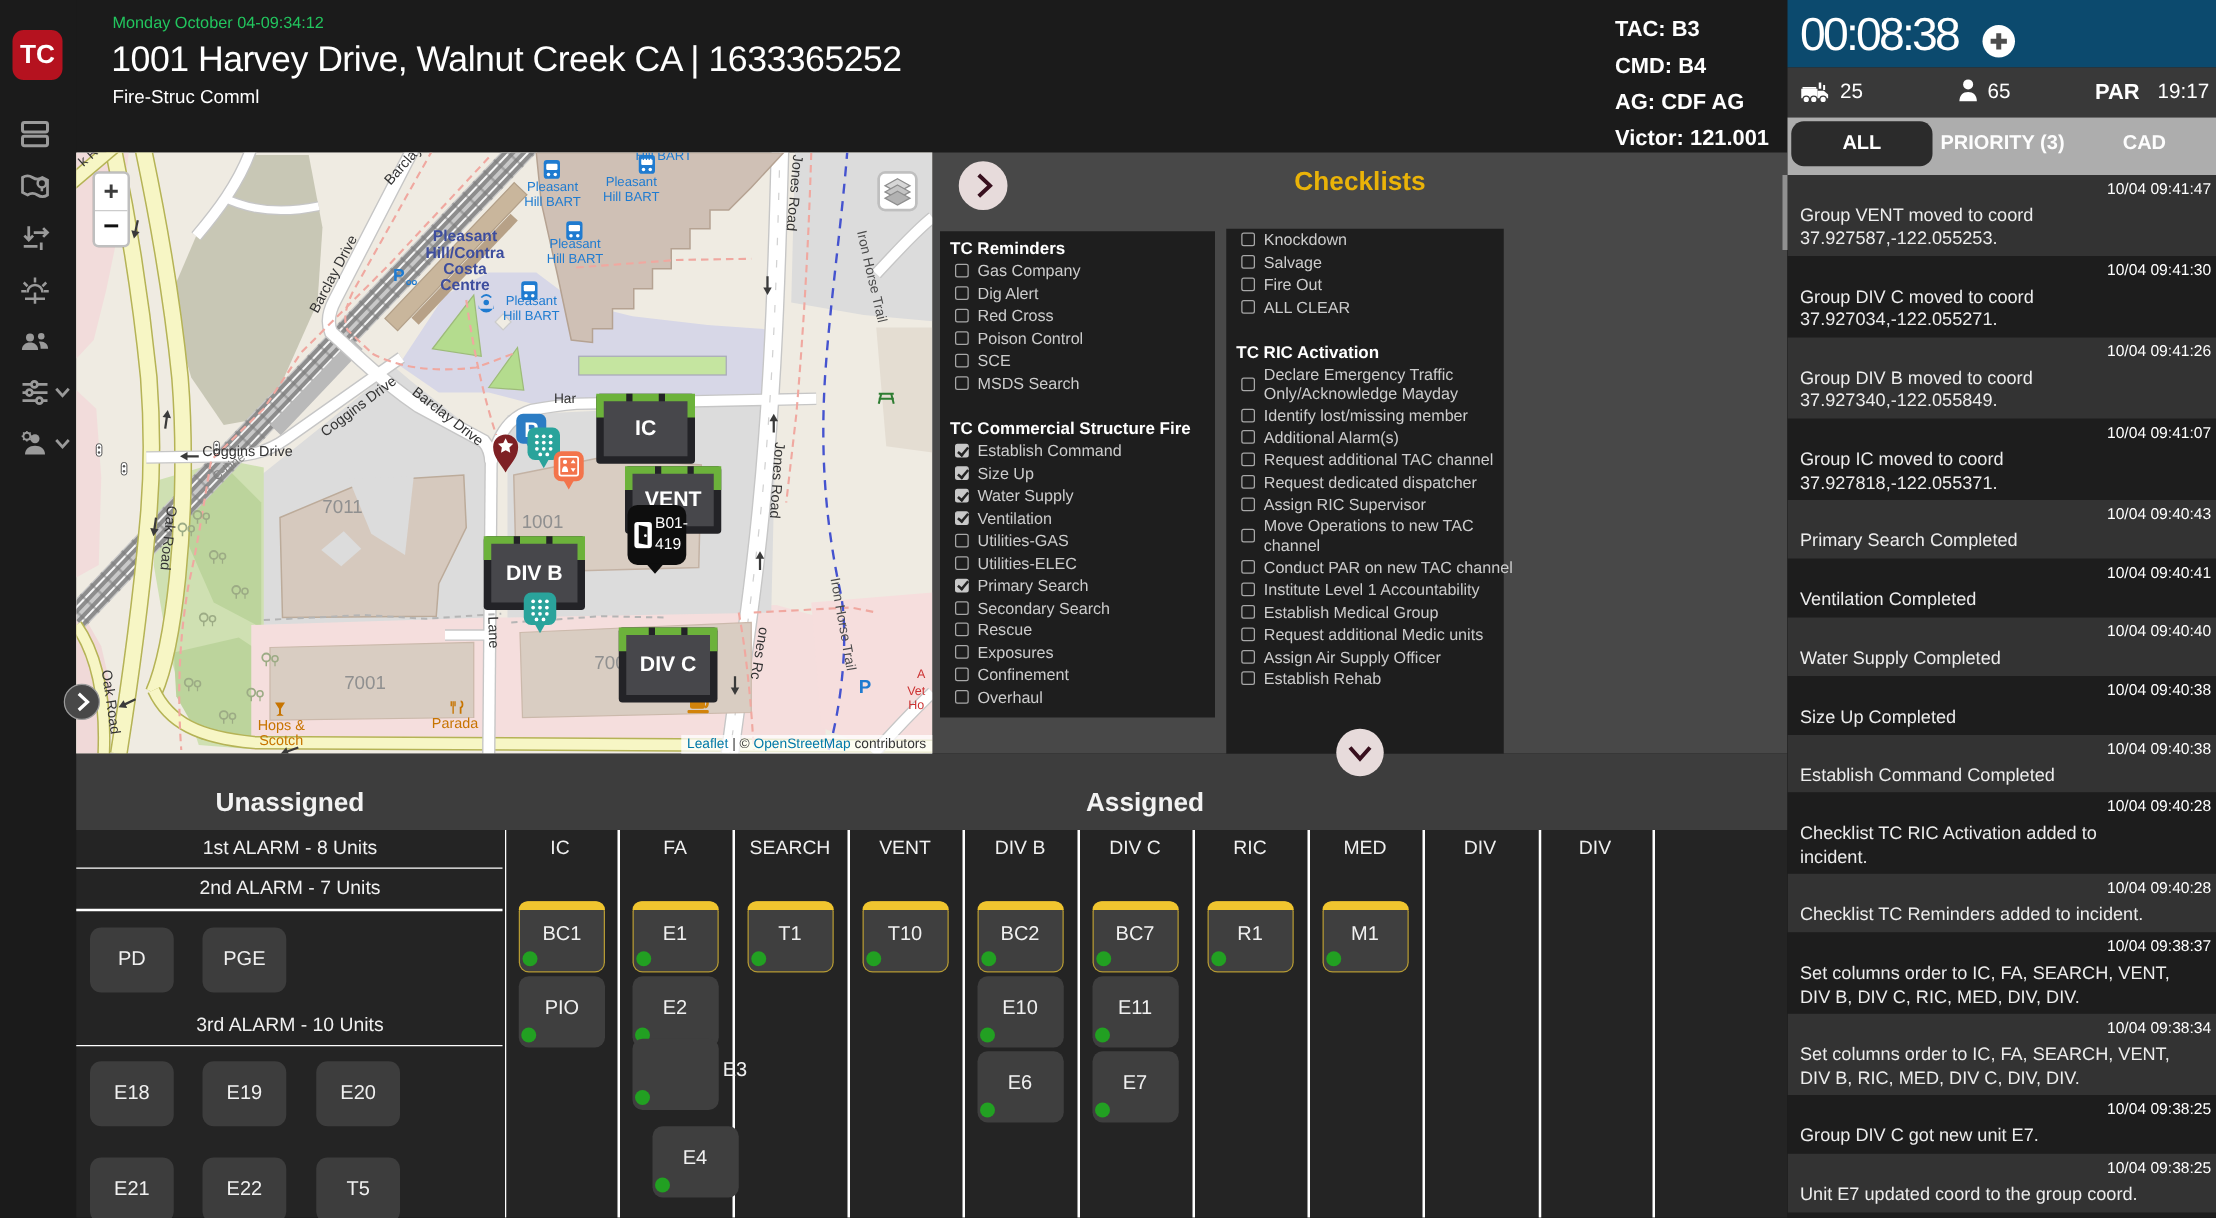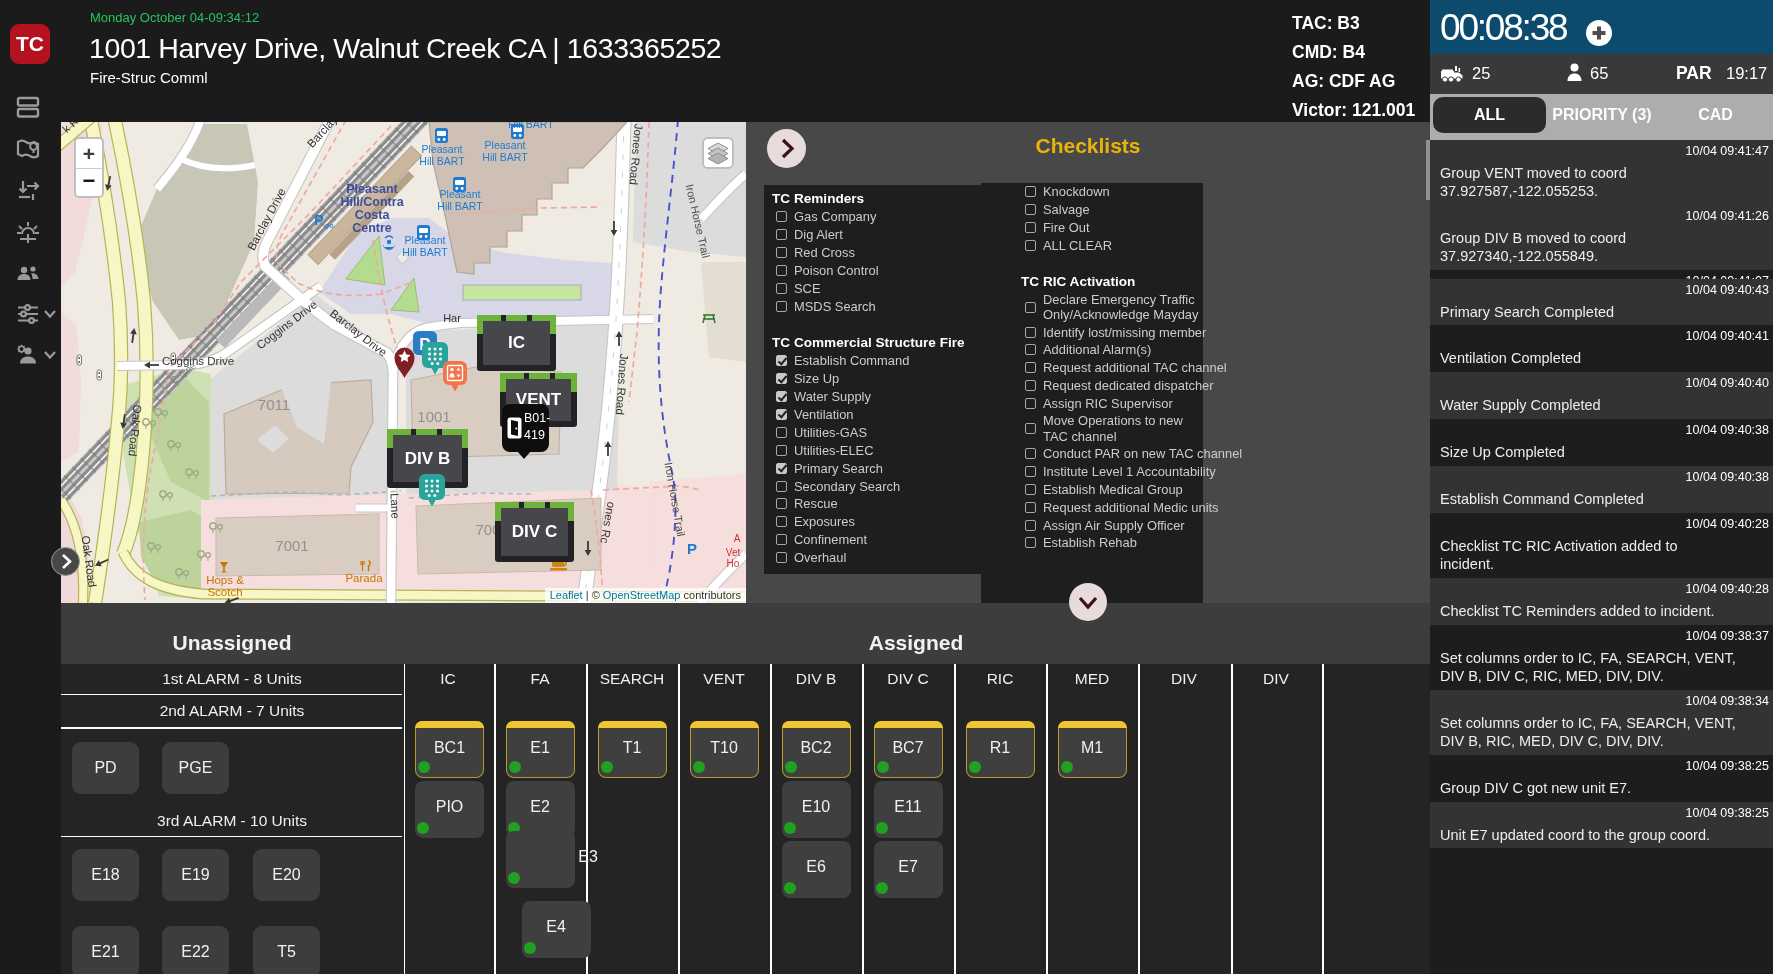--- a/index.html
+++ b/index.html
@@ -34,22 +34,22 @@
 .lr-ts { position:absolute; right:4px; top:4px; font-size:12.5px; color:#fff; }
 .lr-msg { margin-top:20px; font-size:14.5px; color:#ededed; line-height:18.3px; max-width:326px; white-space:nowrap; }
 #logscroll { position:absolute; left:1426px; top:140px; width:4px; height:60px; background:#909090; }
 
 #clpanel { position:absolute; left:746px; top:122px; width:684px; height:481px; background:#484848; }
 #cl-title { position:absolute; left:0; top:12px; width:684px; text-align:center; color:#eab308;
   font-size:21px; font-weight:bold; }
 #cl-expand { position:absolute; left:21px; top:7px; width:39px; height:39px; border-radius:50%; background:#e7dbdb; }
 #cl-down { position:absolute; left:1069px; top:583px; width:38px; height:38px; border-radius:50%; background:#e7dbdb; z-index:5; }
 .clbox { position:absolute; background:#1e1e1e; color:#cccccc; font-size:12.9px; }
-#clbox1 { left:6px; top:63px; width:220px; height:389px;margin-left:12px; }
-#clbox2 { left:235px; top:61px; width:222px; height:440px;padding-left:32px; }
+#clbox1 { left:6px; top:63px; width:220px; height:389px; }
+#clbox2 { left:235px; top:61px; width:222px; height:440px; }
 .clhead { font-weight:bold; color:#fff; font-size:13.6px; margin:5px 0 1px 8px; line-height:17px; white-space:nowrap; }
 .clitem { display:flex; align-items:center; margin:0 0 0 12px; height:17.9px; line-height:13px; white-space:nowrap;}
 .clitem2 { display:flex; align-items:center; margin:0 0 0 12px; height:32px; line-height:15.5px; max-width:212px;}
 .cb { flex:0 0 auto; width:11px; height:11px; border:1.8px solid #a8a8a8; border-radius:2px; margin-right:7px; background:transparent; }
 .cb.ck { background:#c8c8c8; border-color:#c8c8c8; position:relative; }
 .cb.ck:after { content:""; position:absolute; left:2.5px; top:-0.5px; width:3px; height:7px;
   border:solid #222; border-width:0 2px 2px 0; transform:rotate(40deg); }
 .clgap { height:13.5px; }
 
 .gbox { position:absolute; background:#232327; border-radius:3px; z-index:5; }
@@ -725,26 +725,31 @@
   <div id="tabbar">
     <div id="tab-all">ALL</div>
     <div class="tabtxt" style="left:116px; width:112px; text-align:center;">PRIORITY (3)</div>
     <div class="tabtxt" style="left:228px; width:115px; text-align:center;">CAD</div>
   </div>
   <div id="loglist">
     <div class="logrow a">
         <div class="lr-ts">10/04 09:41:47</div>
         <div class="lr-msg">Group VENT moved to coord<br>37.927587,-122.055253.</div>
       </div>
+    <div class="logrow b">
+        <div class="lr-ts">10/04 09:41:30</div>
+        <div class="lr-msg">Group DIV C moved to coord<br>37.927034,-122.055271.</div>
+      </div>
     <div class="logrow a">
         <div class="lr-ts">10/04 09:41:26</div>
         <div class="lr-msg">Group DIV B moved to coord<br>37.927340,-122.055849.</div>
       </div>
     <div class="logrow b">
         <div class="lr-ts">10/04 09:41:07</div>
+        <div class="lr-msg">Group IC moved to coord<br>37.927818,-122.055371.</div>
       </div>
     <div class="logrow a">
         <div class="lr-ts">10/04 09:40:43</div>
         <div class="lr-msg">Primary Search Completed</div>
       </div>
     <div class="logrow b">
         <div class="lr-ts">10/04 09:40:41</div>
         <div class="lr-msg">Ventilation Completed</div>
       </div>
     <div class="logrow a">

